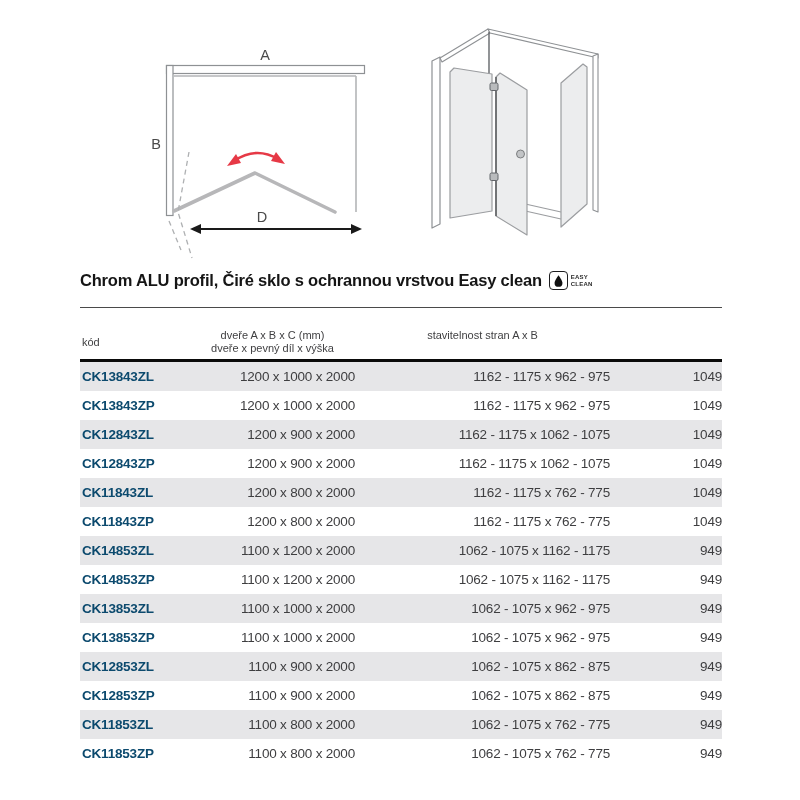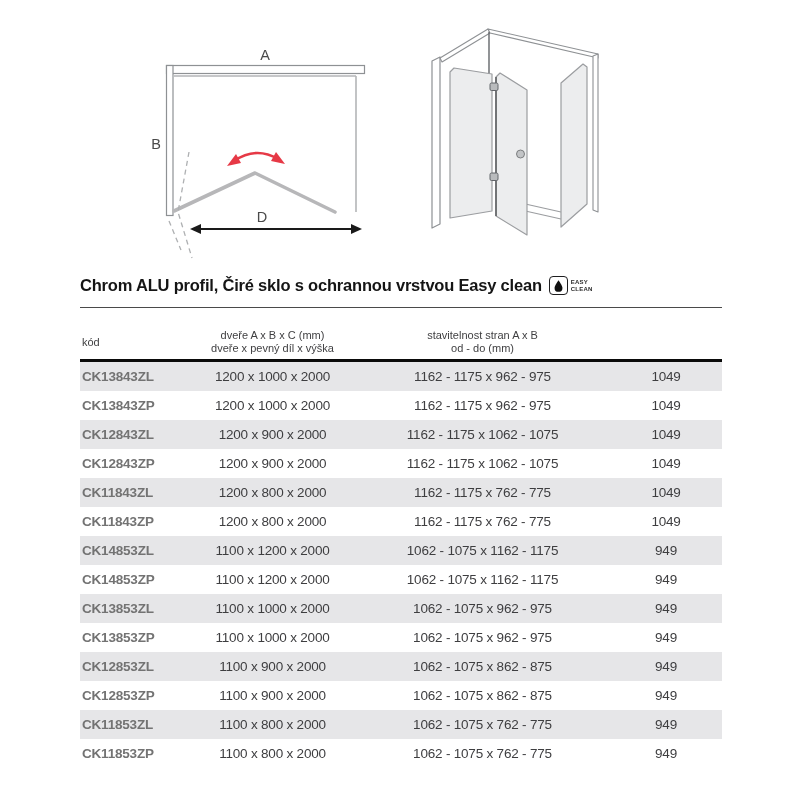--- a/index.html
+++ b/index.html
@@ -6,21 +6,21 @@
   body{
     width:800px;height:800px;background:#ffffff;position:relative;overflow:hidden;
     font-family:"Liberation Sans","DejaVu Sans",sans-serif;
     -webkit-font-smoothing:antialiased;
   }
   
   .diagram-svg{position:absolute;left:0;top:0;}
   .dim-label{font-size:14.5px;fill:#4a4a4a;font-family:"Liberation Sans","DejaVu Sans",sans-serif;}
   
   .title-row{
-    position:absolute;left:80px;top:271px;display:flex;align-items:flex-end;gap:7px;height:24px;
+    position:absolute;left:80px;top:271px;display:flex;align-items:flex-start;gap:7px;height:24px;
   }
   .page-title{font-size:16.5px;font-weight:bold;color:#151515;letter-spacing:-0.2px;white-space:nowrap;}
   .easyclean-badge{display:flex;align-items:center;gap:3px;}
   .badge-box{
     width:17px;height:17px;border:1.6px solid #1d1d1f;border-radius:4px;
     display:flex;align-items:center;justify-content:center;flex:0 0 auto;
   }
   .badge-text{font-size:6px;line-height:6.5px;font-weight:600;color:#2a2a2a;letter-spacing:0.2px;}
   
   .spec-table{position:absolute;left:80px;top:307px;width:642px;}
@@ -30,22 +30,22 @@
     padding:21px 0 4px 0;
   }
   .th{font-size:11px;line-height:13px;color:#3f3f41;text-align:center;}
   .th.first{text-align:left;padding-left:2px;align-self:center;}
   .tbody{}
   .row{
     display:grid;grid-template-columns:110px 165px 255px 112px;
     height:29px;align-items:center;font-size:13.5px;color:#3e3e40;
   }
   .tbody .row:nth-child(odd){background:#e6e6e8;}
-  .c-code{font-weight:bold;color:#737373;font-size:13.5px;padding-left:2px;letter-spacing:-0.2px;}
-  .c-dim,.c-range,.c-entry{text-align:center;letter-spacing:-0.2px;}
+  .c-code{font-weight:bold;color:#0c4a6e;font-size:13.5px;padding-left:2px;letter-spacing:-0.2px;}
+  .c-dim,.c-range,.c-entry{text-align:right;letter-spacing:-0.2px;}
 </style>
 </head>
 <body>
 
 <svg class="diagram-svg" width="800" height="268" viewBox="0 0 800 268">
 
   <g>
     <text class="dim-label" x="265" y="60" text-anchor="middle">A</text>
     <text class="dim-label" x="156" y="149" text-anchor="middle">B</text>
     <text class="dim-label" x="262" y="222" text-anchor="middle">D</text>
@@ -113,21 +113,20 @@
 
 <div class="spec-table">
   <div class="thead">
     <div class="th first">kód</div>
     <div class="th">
       <div>dveře A x B x C (mm)</div>
       <div>dveře x pevný díl x výška</div>
     </div>
     <div class="th">
       <div>stavitelnost stran A x B</div>
-      <div>od - do (mm)</div>
     </div>
   </div>
 
   <div class="tbody">
     <div class="row">
       <div class="c-code">CK13843ZL</div>
       <div class="c-dim">1200 x 1000 x 2000</div>
       <div class="c-range">1162 - 1175 x 962 - 975</div>
       <div class="c-entry">1049</div>
     </div>

